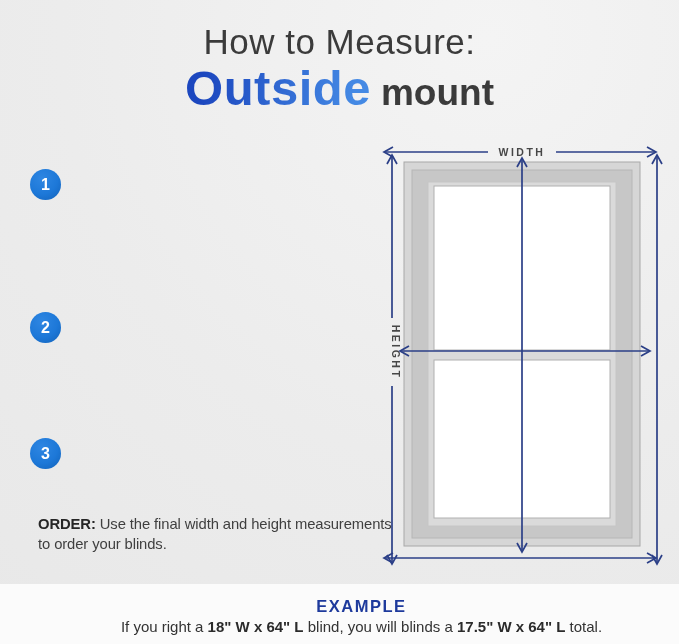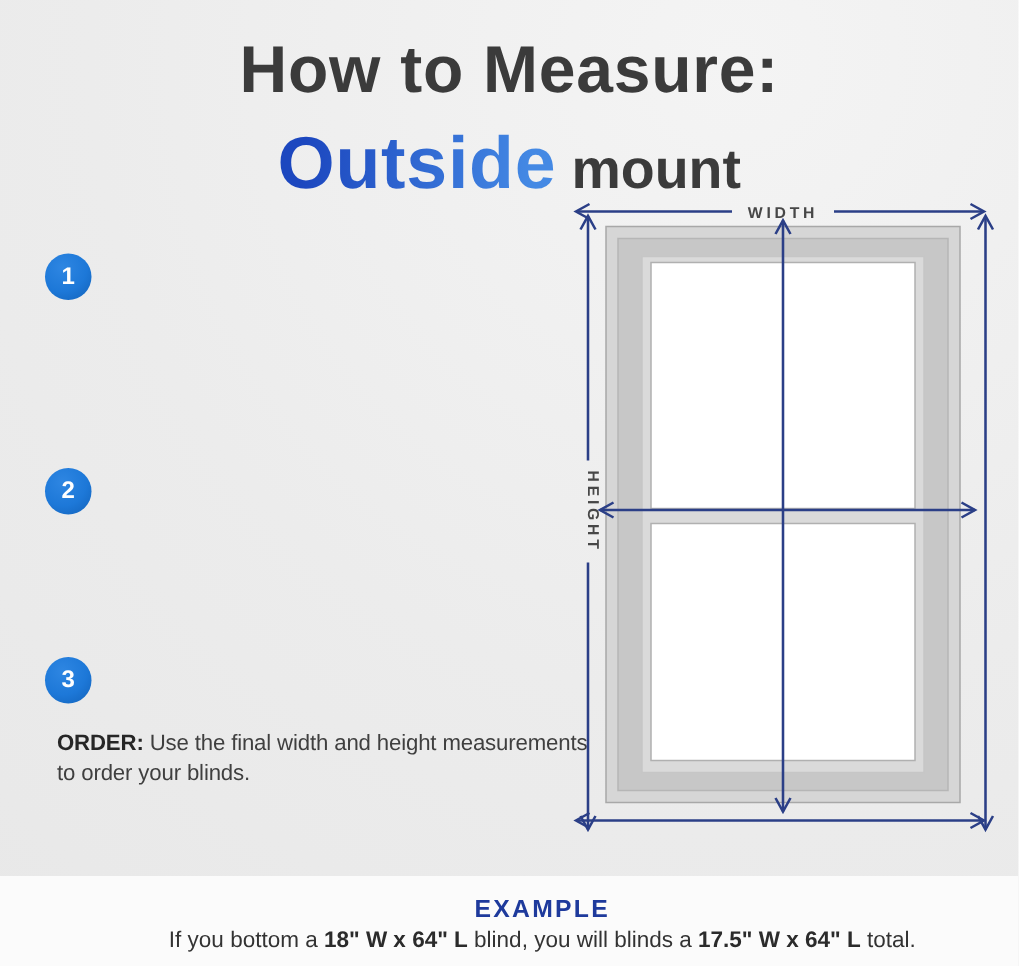--- a/index.html
+++ b/index.html
@@ -19,22 +19,22 @@
   }
   *{margin:0;padding:0;box-sizing:border-box;}
   html,body{width:679px;height:644px;}
   body{font-family:"Liberation Sans","DejaVu Sans",sans-serif;}
   .canvas{
     position:relative;width:679px;height:644px;overflow:hidden;
     background:radial-gradient(circle at 72% 6%, #f4f4f4 0%, var(--c-bg) 55%, #e8e8e8 100%);
   }
   
   .title-block{position:absolute;left:0;top:24px;width:679px;text-align:center;line-height:1.05;}
-  .title-line1{font-size:44px;font-weight:700;color:var(--c-title);letter-spacing:0.5px;}
-  .title-line2{margin-top:14px;}
+  .title-line1{font-size:35px;font-weight:400;color:var(--c-title);letter-spacing:0.5px;}
+  .title-line2{margin-top:2px;}
   .title-accent{
     font-size:49px;font-weight:800;letter-spacing:0.5px;
     color:var(--c-accent_from);
     background:linear-gradient(95deg,var(--c-accent_from) 10%,var(--c-accent_to) 90%);
     -webkit-background-clip:text;background-clip:text;-webkit-text-fill-color:transparent;
   }
   .title-mount{font-size:37px;font-weight:600;color:var(--c-title);margin-left:10px;}
   
   .step-badge{
     position:absolute;width:31px;height:31px;border-radius:50%;
@@ -44,24 +44,24 @@
   }
   .badge-1{left:30px;top:169px;}
   .badge-2{left:30px;top:312px;}
   .badge-3{left:30px;top:438px;}
   .step-text{
     position:absolute;left:38px;width:354px;
     font-size:14.8px;line-height:1.38;color:var(--c-body);letter-spacing:-0.1px;
   }
   .text-1{top:206px;}
   .text-2{top:346px;}
-  .text-3{top:486px;}
+  .text-3{top:514px;}
   .step-label{font-weight:700;color:var(--c-label);}
   
-  .diagram{position:absolute;left:376px;top:127px;width:296px;height:446px;}
+  .diagram{position:absolute;left:376px;top:138px;width:296px;height:446px;}
   .aline{stroke:var(--c-arrow);stroke-width:1.7;fill:none;}
   .dim-label{fill:var(--c-dimtext);font-size:10.5px;font-weight:600;letter-spacing:2.5px;font-family:"Liberation Sans",sans-serif;}
   
   .footer{
     position:absolute;left:0;top:584px;width:679px;height:60px;
     background:var(--c-footer_bg);text-align:center;padding-left:44px;
   }
   .example-heading{
     margin-top:13px;font-size:16.5px;font-weight:800;letter-spacing:1.5px;
     color:var(--c-example_heading);
@@ -143,17 +143,17 @@
         <path class="aline" d="M24 213 H274"></path>
         <path class="aline" d="M33 208 L24 213 L33 218"></path>
         <path class="aline" d="M265 208 L274 213 L265 218"></path>
       </g>
     </svg>
   </div>
 
   <div class="footer">
     <div class="example-heading">EXAMPLE</div>
     <div class="example-line">
-      <span>If you bottom a </span><b>18" W x 64" L</b><span> blind, you will blinds a </span><b>17.5" W x 64" L</b><span> total.</span>
+      <span>If you right a </span><b>18" W x 64" L</b><span> blind, you will blinds a </span><b>17.5" W x 64" L</b><span> total.</span>
     </div>
   </div>
 
 </div>
 
 </body></html>

